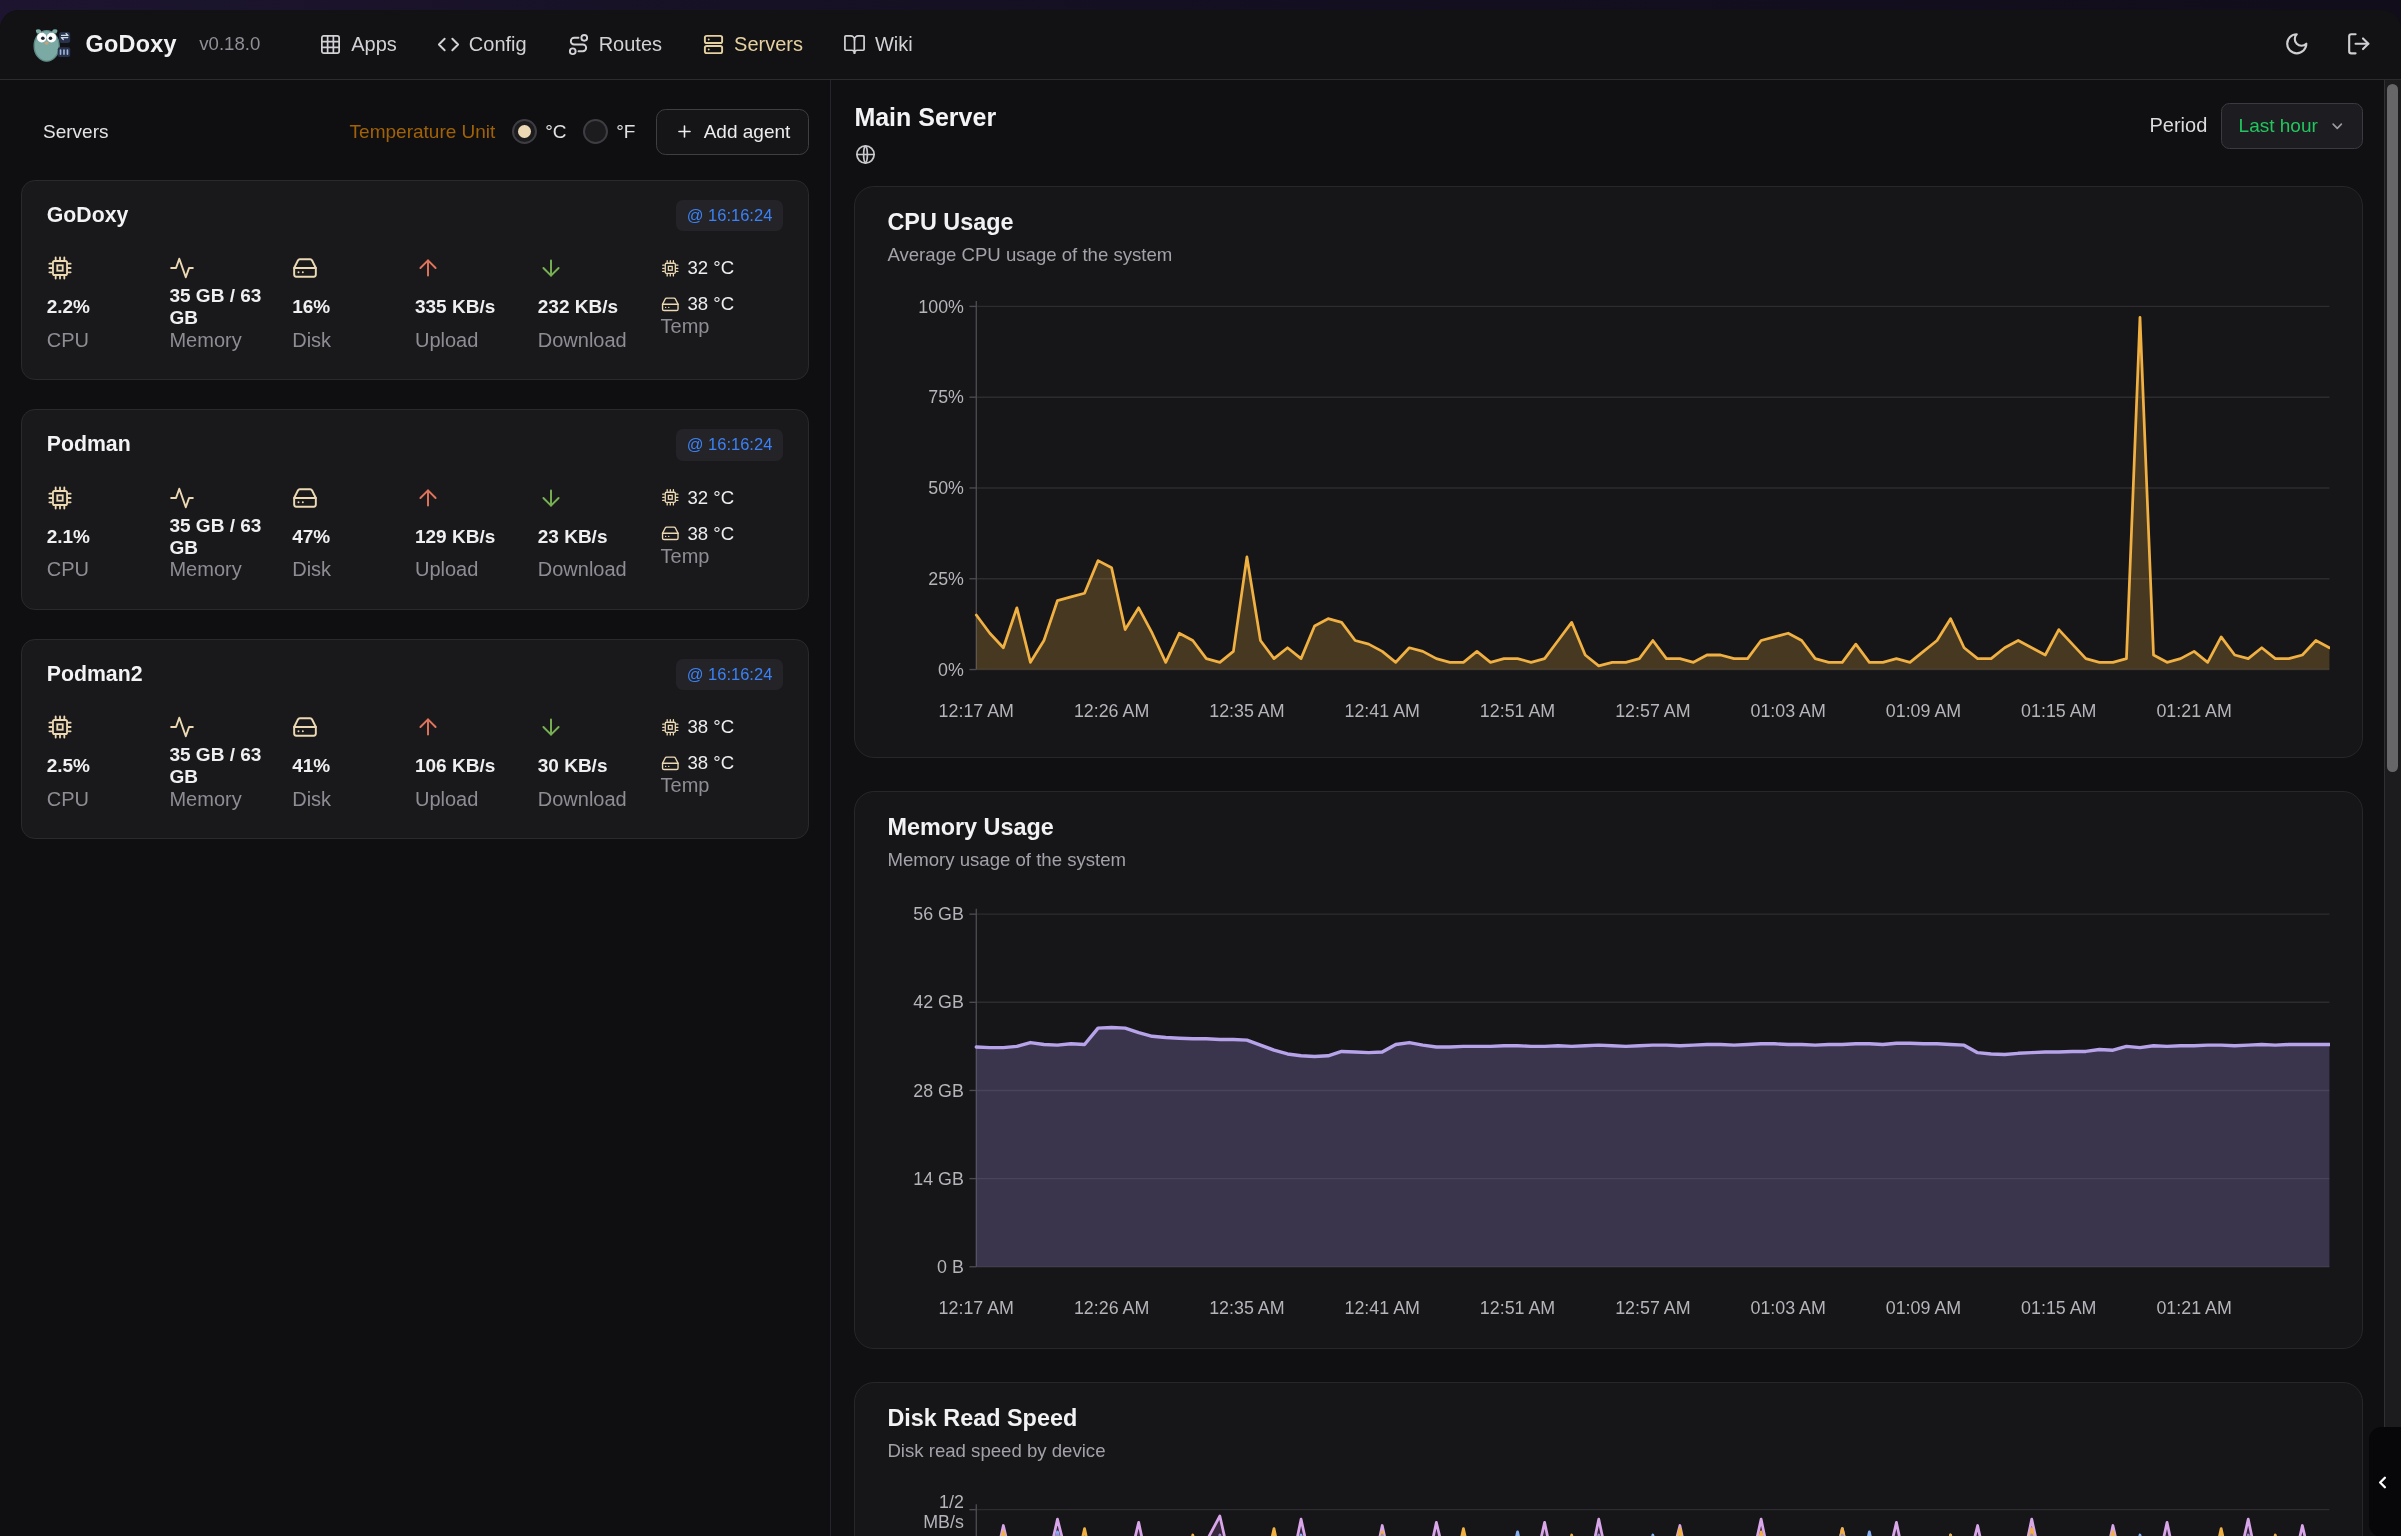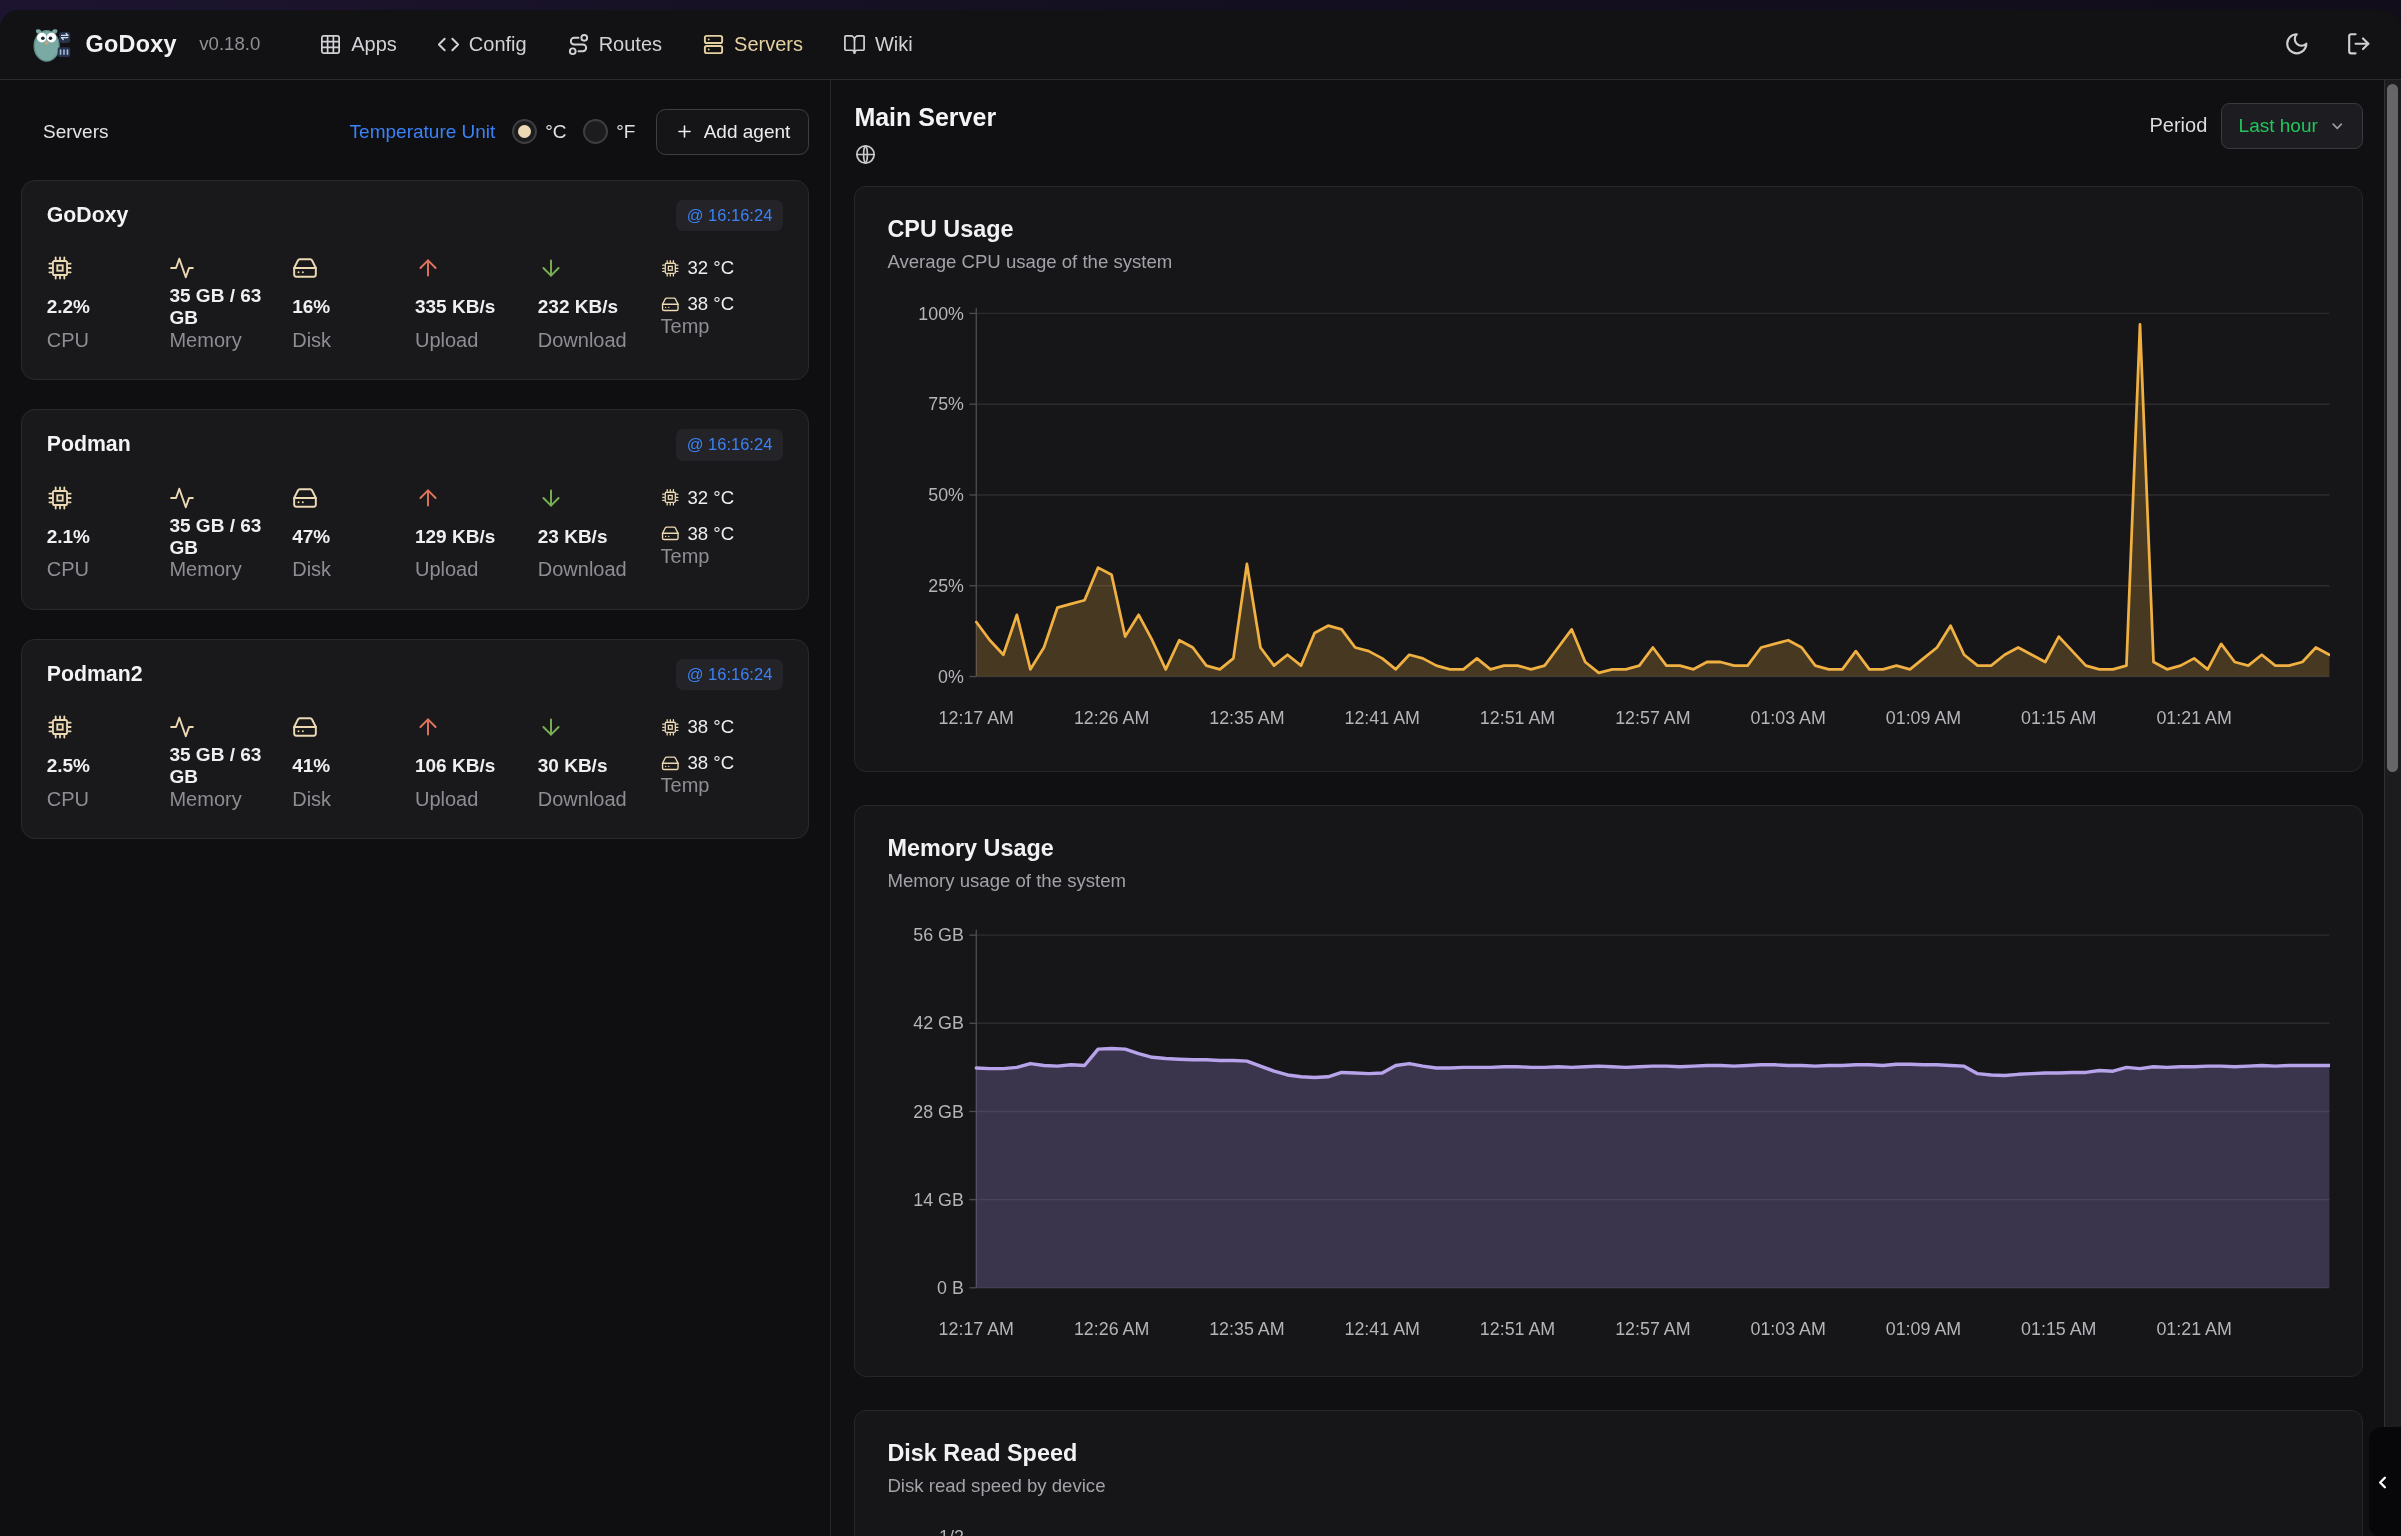--- a/index.html
+++ b/index.html
@@ -31,21 +31,21 @@
   .nav-actions{display:flex;align-items:center;gap:36px;}
   .icon-btn{background:none;border:none;padding:0;cursor:pointer;color:#cfcfd3;display:flex;}
   .icon-btn svg{width:25.5px;height:25.5px;}
   
   .body-row{flex:1;display:flex;min-height:0;position:relative;}
   
   .sidebar{width:830px;flex:0 0 auto;border-right:1.4px solid #26262a;overflow:hidden;background:#0f0f12;}
   .side-head{display:flex;align-items:center;padding:29px 20.7px 25px 43px;}
   .side-title{font-size:19px;color:#e4e4e7;}
   .side-controls{margin-left:auto;display:flex;align-items:center;gap:16.5px;}
-  .tu-label{font-size:19px;color:#3b82f6;}
+  .tu-label{font-size:19px;color:#a16207;}
   .radio{display:flex;align-items:center;gap:8.3px;font-size:19px;color:#e0e0e4;cursor:pointer;}
   .rdot{width:25px;height:25px;border-radius:50%;background:#1c1c1f;border:2.1px solid #3d3d42;box-sizing:border-box;position:relative;display:inline-block;}
   .rdot.sel::after{content:"";position:absolute;inset:4.1px;border-radius:50%;background:#ecd9b4;}
   .add-agent{
     display:flex;align-items:center;gap:9.6px;background:#151518;border:1.4px solid #3e3e43;
     border-radius:9.6px;padding:11px 18px;font-size:19px;color:#ececef;cursor:pointer;margin-left:4.1px;
     font-family:inherit;
   }
   .add-agent svg{width:19px;height:19px;}
   .cards{padding:0 20.7px;}
@@ -77,21 +77,21 @@
   .globe{margin-top:11px;color:#c9c9cd;}
   .globe svg{width:23px;height:23px;}
   .mh-right{margin-left:auto;display:flex;align-items:center;gap:13.8px;}
   .period-label{font-size:20px;color:#dcdce0;}
   .period-select{
     display:flex;align-items:center;gap:11px;background:#1d1d21;border:1.4px solid #3a3a40;
     border-radius:8.3px;padding:11px 16.5px;font-size:19px;color:#22c55e;cursor:pointer;font-family:inherit;
   }
   .period-select svg{width:16.5px;height:16.5px;color:#9a9aa0;}
   .chart-cards{padding:18px 20.7px 0 23.4px;}
-  .chart-card{background:#161619;border:1.4px solid #27272b;border-radius:12px;padding:29px 32px;margin-bottom:33px;}
+  .chart-card{background:#161619;border:1.4px solid #27272b;border-radius:20px;padding:22px 32px;margin-bottom:33px;}
   .chart-card h2{margin:0;font-size:23.4px;font-weight:600;color:#f2f2f4;}
   .chart-card p{margin:8.3px 0 0 0;font-size:18.6px;color:#a2a2a8;}
   .chart{margin-top:27.5px;}
   .chart svg{display:block;width:100%;}
   .chart text{font-family:"Liberation Sans",sans-serif;font-size:26px;fill:#b4b4b9;}
   
   .scroll-track{width:16.5px;flex:0 0 auto;background:#1c1c1f;border-left:1.4px solid #303034;position:relative;}
   .scroll-thumb{position:absolute;left:2.1px;top:4.1px;width:11.7px;height:688px;border-radius:6.2px;background:#666669;}
   
   .edge-tab{

